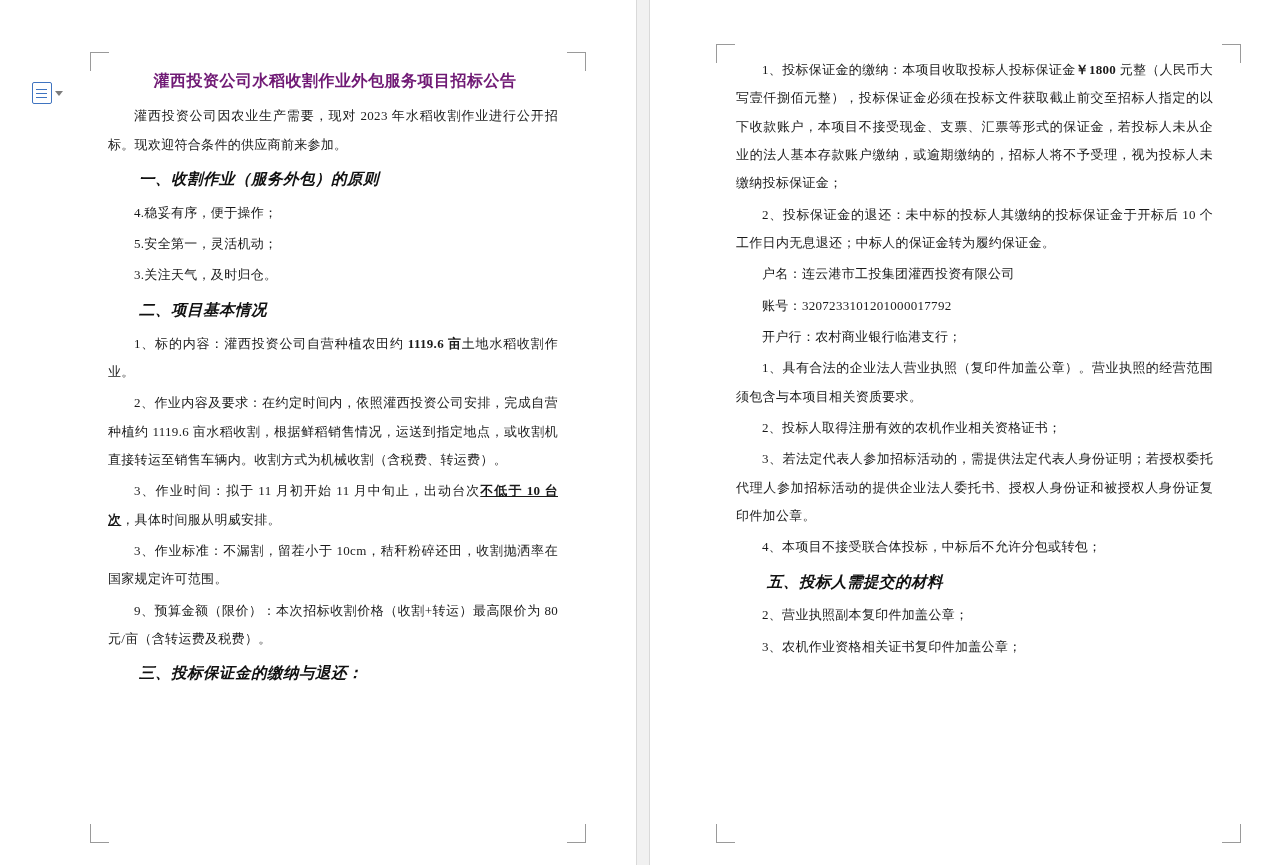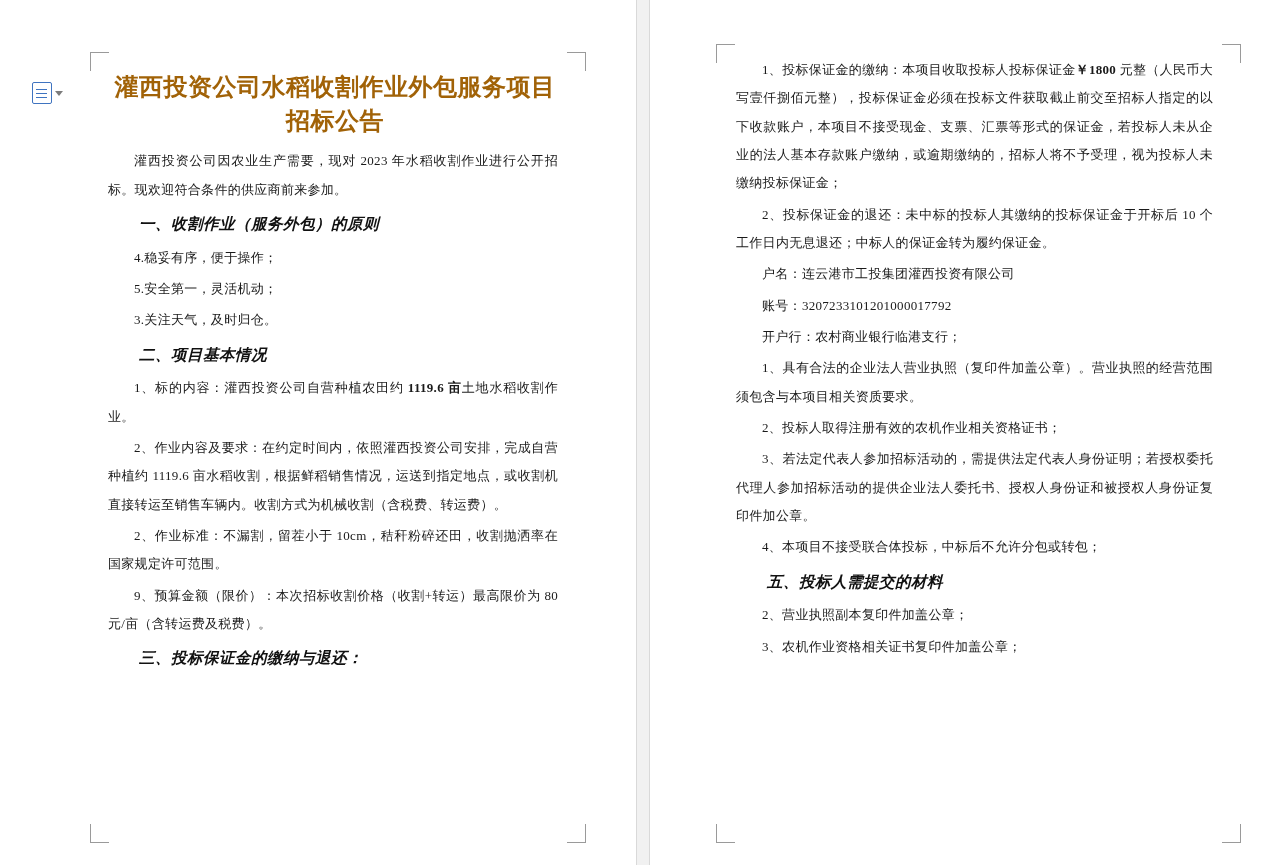--- a/index.html
+++ b/index.html
@@ -59,22 +59,22 @@
   }
   .page-right .content {
     left: 86px;
     right: 72px;
     top: 56px;
   }
 
   .doc-title {
     font-family: "Liberation Sans", sans-serif;
     font-weight: bold;
-    font-size: 24px;
-    color: #a16207;
+    font-size: 16px;
+    color: #701a75;
     text-align: center;
     letter-spacing: 0.5px;
     margin: 0 0 10px 4px;
     line-height: 1.4;
   }
 
   p.para {
     margin: 0 0 3px 0;
     font-size: 13px;
     color: #1a1a1a;
@@ -149,21 +149,22 @@
       <h1 class="doc-title">灌西投资公司水稻收割作业外包服务项目招标公告</h1>
       <div id="left-body">
           <p class="para">灌西投资公司因农业生产需要，现对 2023 年水稻收割作业进行公开招标。现欢迎符合条件的供应商前来参加。</p>
           <p class="heading">一、收割作业（服务外包）的原则</p>
           <p class="para">4.稳妥有序，便于操作；</p>
           <p class="para">5.安全第一，灵活机动；</p>
           <p class="para">3.关注天气，及时归仓。</p>
           <p class="heading">二、项目基本情况</p>
           <p class="para"><span>1、标的内容：灌西投资公司自营种植农田约 </span><span class="bold">1119.6 亩</span><span>土地水稻收割作业。</span></p>
           <p class="para">2、作业内容及要求：在约定时间内，依照灌西投资公司安排，完成自营种植约 1119.6 亩水稻收割，根据鲜稻销售情况，运送到指定地点，或收割机直接转运至销售车辆内。收割方式为机械收割（含税费、转运费）。</p>
-          <p class="para">2、作业标准：不漏割，留茬小于 10cm，秸秆粉碎还田，收割抛洒率在国家规定许可范围。</p>
+          <p class="para"><span>3、作业时间：拟于 11 月初开始 11 月中旬止，出动台次</span><span class="uline">不低于 10 台次</span><span>，具体时间服从明威安排。</span></p>
+          <p class="para">3、作业标准：不漏割，留茬小于 10cm，秸秆粉碎还田，收割抛洒率在国家规定许可范围。</p>
           <p class="para">9、预算金额（限价）：本次招标收割价格（收割+转运）最高限价为 80 元/亩（含转运费及税费）。</p>
           <p class="heading">三、投标保证金的缴纳与退还：</p>
         </div>
     </div>
   </div>
 
   <div class="page-divider"></div>
 
   <div class="page page-right">
     <div class="mark tl" style="left:66px; top:44px;"></div>

